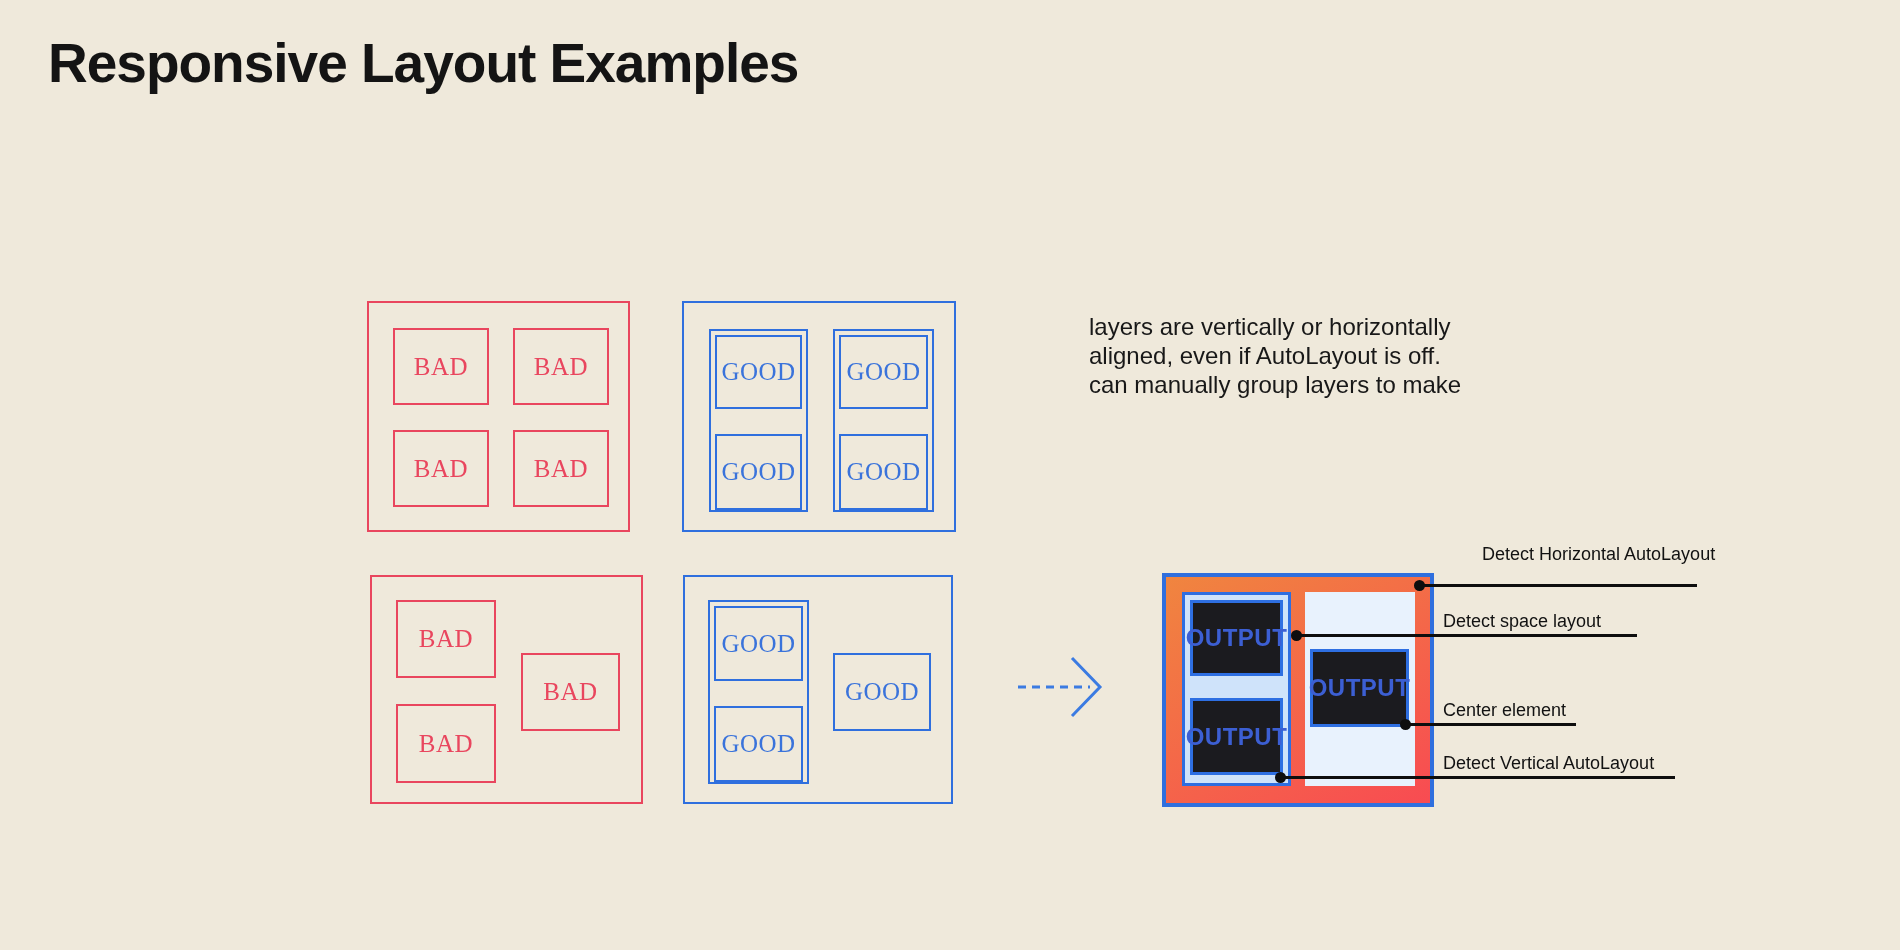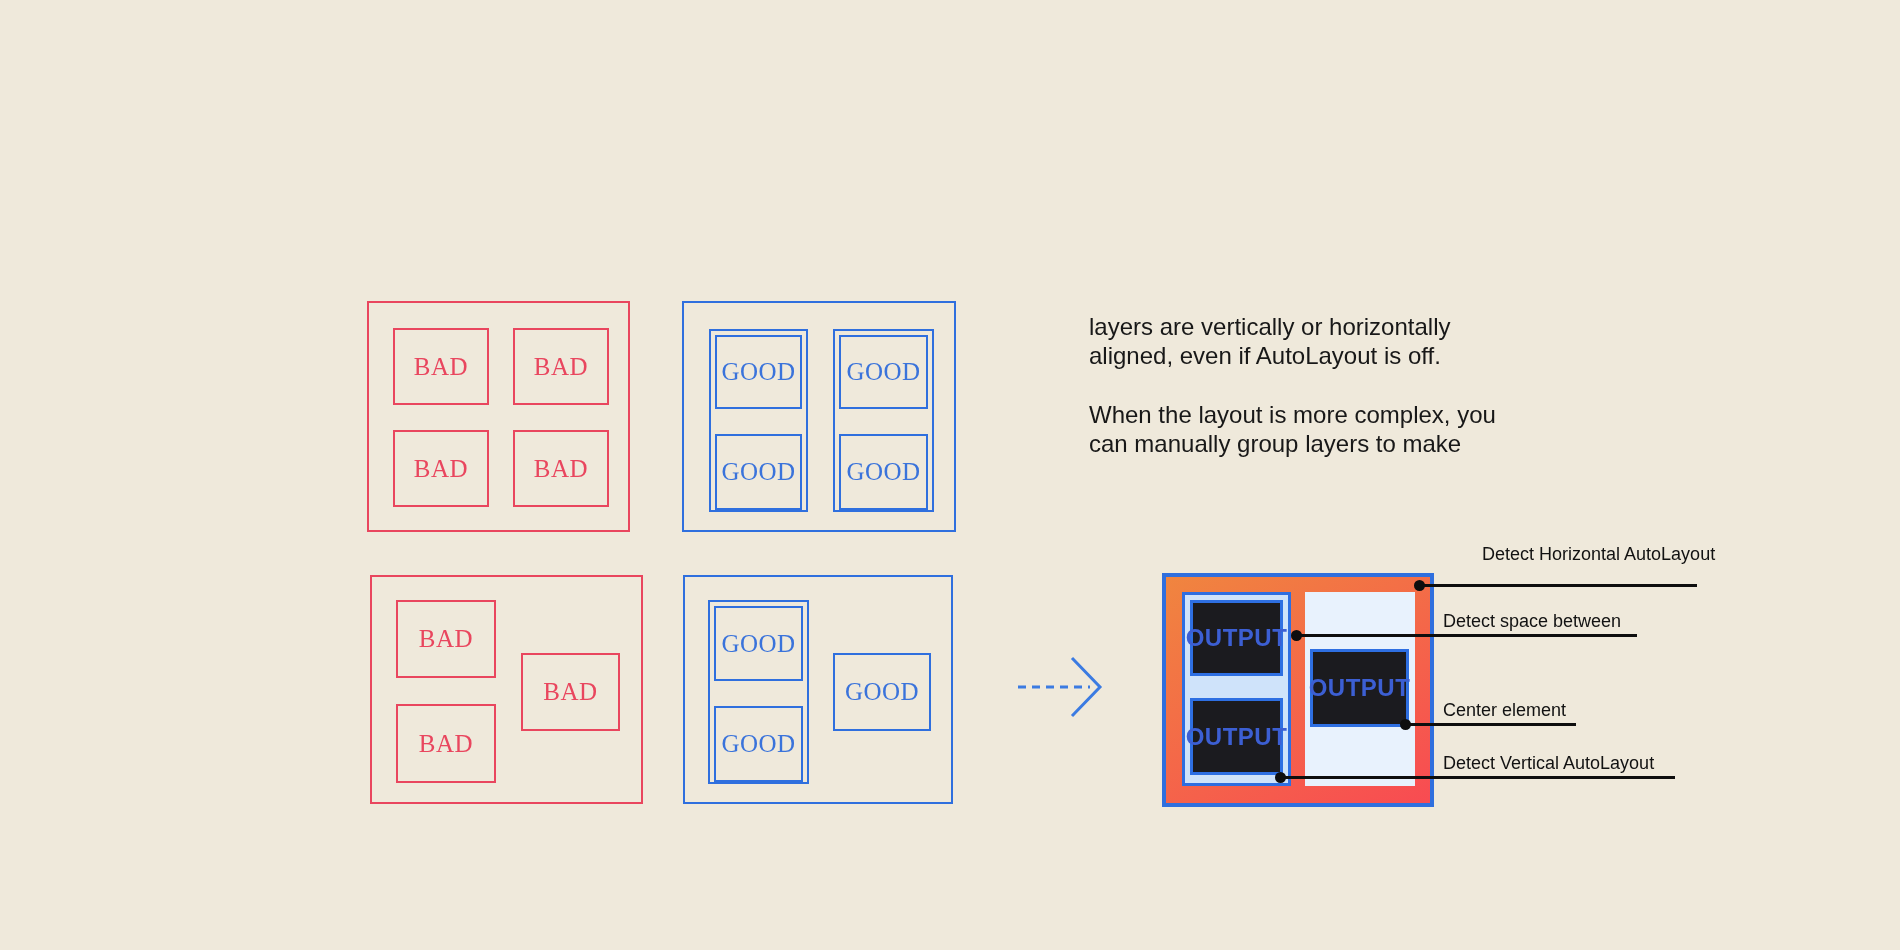--- a/index.html
+++ b/index.html
@@ -84,20 +84,21 @@
   .ann1-dot{left:1414px;top:580px;}  .ann1-line{left:1420px;top:584px;width:277px;} .ann1-label{left:1443px;top:544px;margin-left:39px;}
   .ann2-dot{left:1291px;top:630px;}  .ann2-line{left:1297px;top:634px;width:340px;} .ann2-label{left:1443px;top:611px;}
   .ann3-dot{left:1400px;top:719px;}  .ann3-line{left:1406px;top:723px;width:170px;} .ann3-label{left:1443px;top:700px;}
   .ann4-dot{left:1275px;top:772px;}  .ann4-line{left:1281px;top:776px;width:394px;} .ann4-label{left:1443px;top:753px;}
 </style>
 </head>
 <body>
 
 <div class="canvas">
 
+  <h1 class="page-title">Responsive Layout Examples</h1>
 
   <div class="frame red group-bad-aligned">
     <div class="box red b1">
         <span>BAD</span>
       </div>
     <div class="box red b2">
         <span>BAD</span>
       </div>
     <div class="box red b3">
         <span>BAD</span>
@@ -122,21 +123,20 @@
         </div>
       <div class="box blue g4">
           <span>GOOD</span>
         </div>
     </div>
   </div>
 
   <div class="desc">
     <div class="line">layers are vertically or horizontally</div>
     <div class="line">aligned, even if AutoLayout is off.</div>
-    <div class="line p2-start">When the layout is more complex, you</div>
     <div class="line">can manually group layers to make</div>
   </div>
 
   <div class="frame red group-bad-complex">
     <div class="box red b1">
         <span>BAD</span>
       </div>
     <div class="box red b2">
         <span>BAD</span>
       </div>
@@ -179,21 +179,21 @@
         </div>
     </div>
   </div>
 
   <span class="ann-dot ann1-dot"></span>
   <span class="ann-line ann1-line"></span>
   <span class="ann-label ann1-label">Detect Horizontal AutoLayout</span>
 
   <span class="ann-dot ann2-dot"></span>
   <span class="ann-line ann2-line"></span>
-  <span class="ann-label ann2-label">Detect space between</span>
+  <span class="ann-label ann2-label">Detect space layout</span>
 
   <span class="ann-dot ann3-dot"></span>
   <span class="ann-line ann3-line"></span>
   <span class="ann-label ann3-label">Center element</span>
 
   <span class="ann-dot ann4-dot"></span>
   <span class="ann-line ann4-line"></span>
   <span class="ann-label ann4-label">Detect Vertical AutoLayout</span>
 
 </div>

